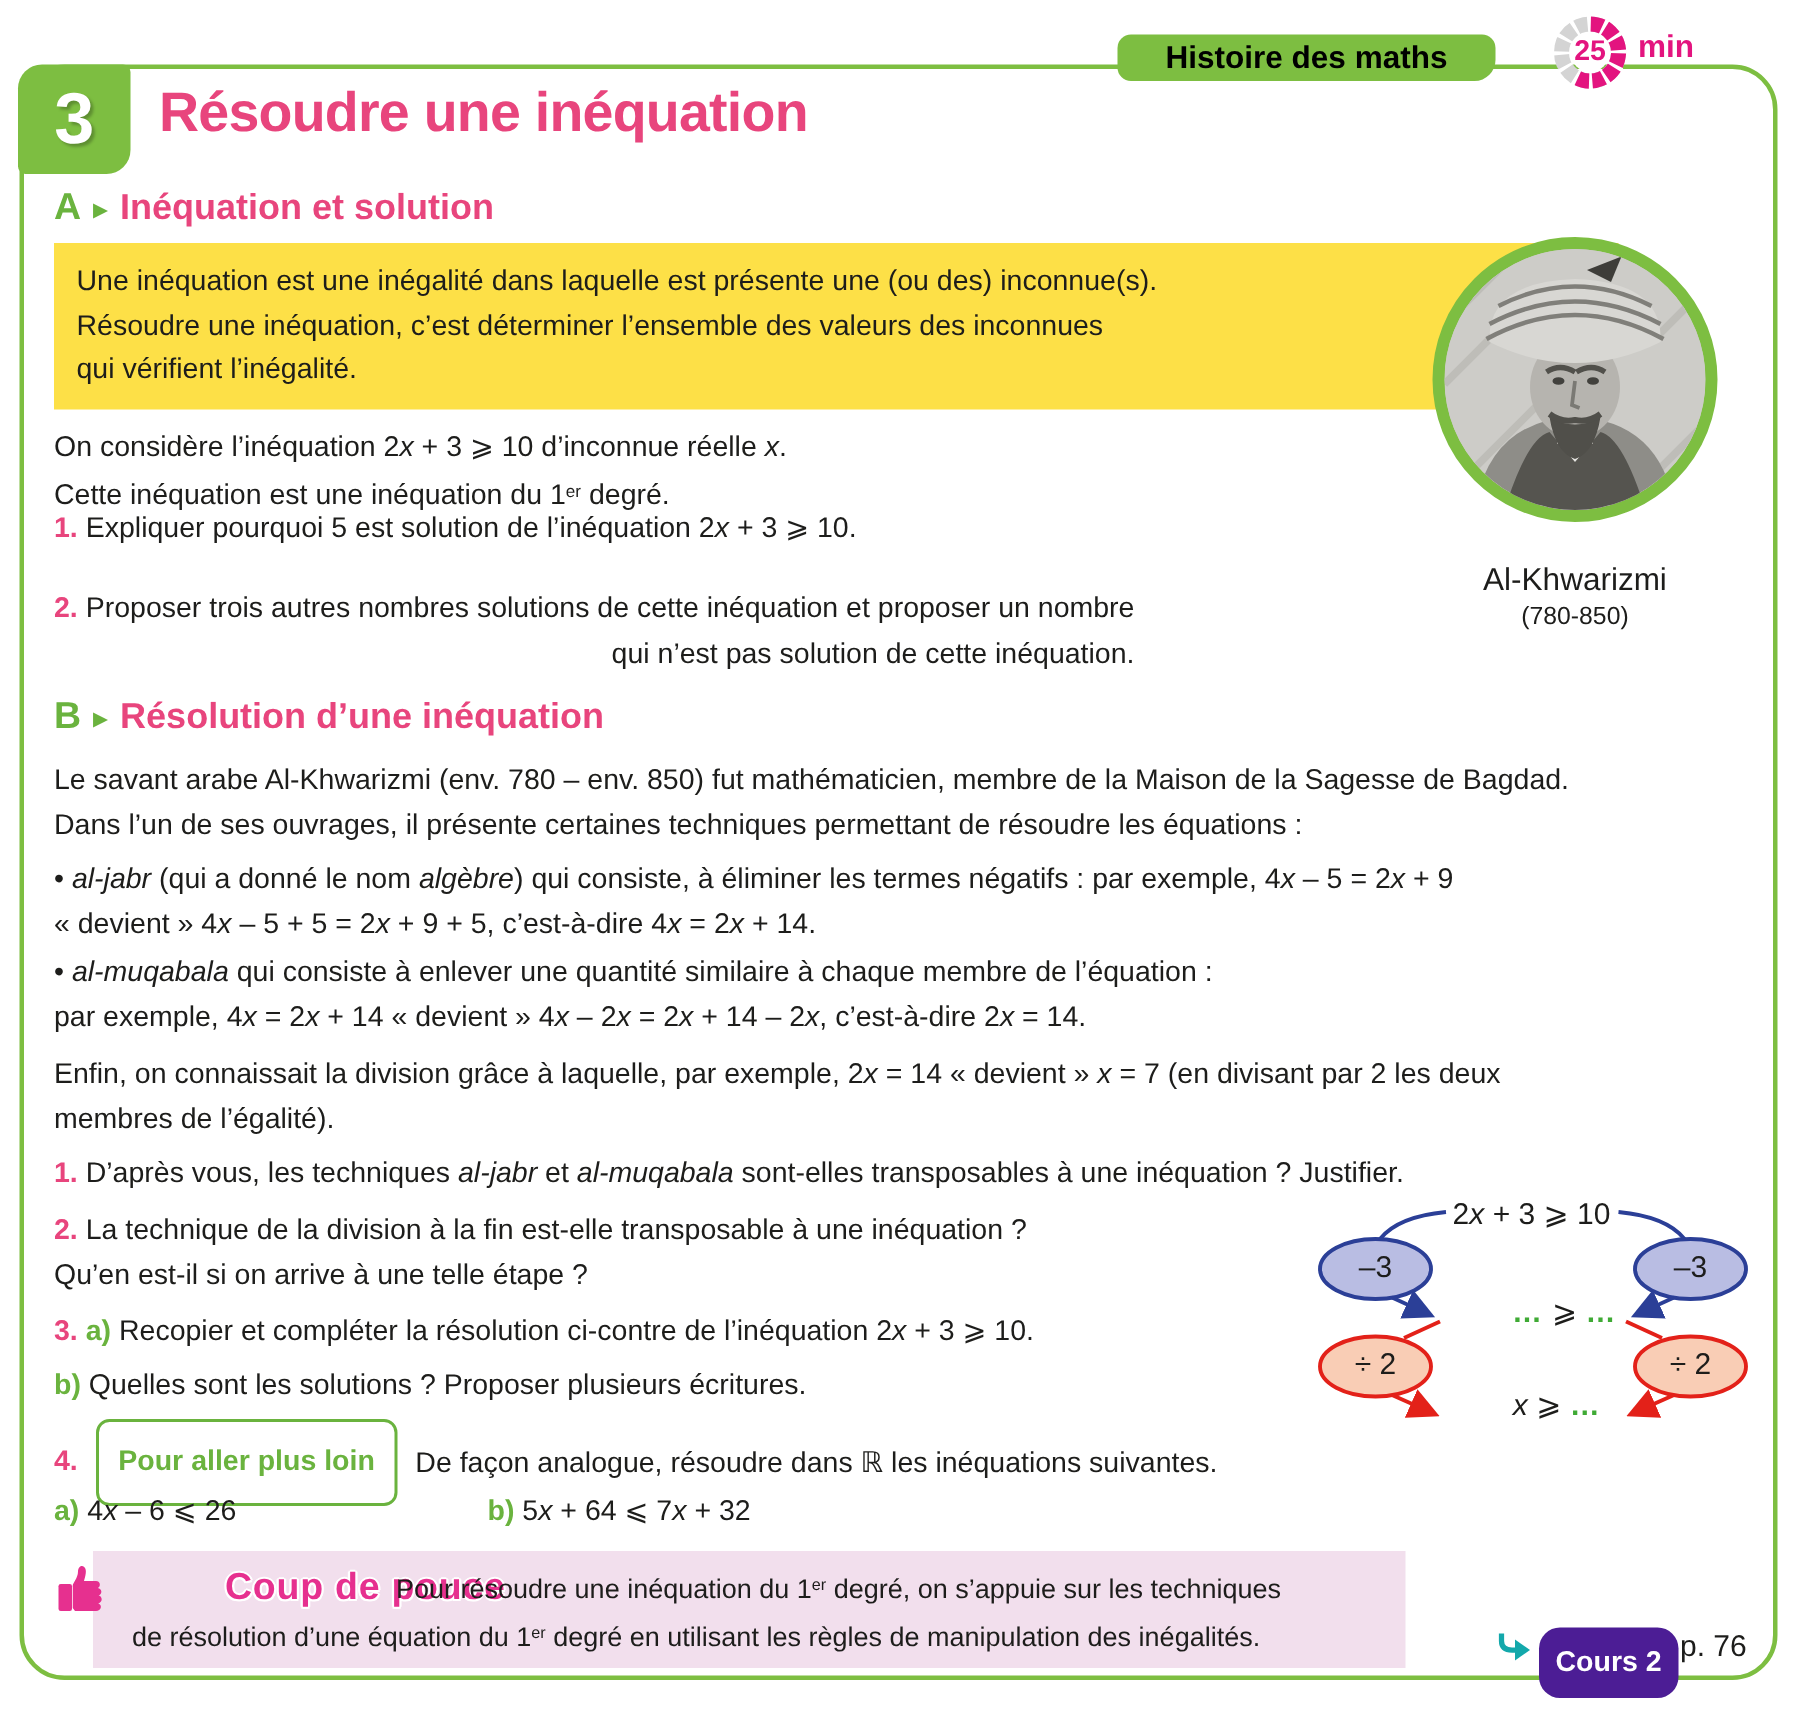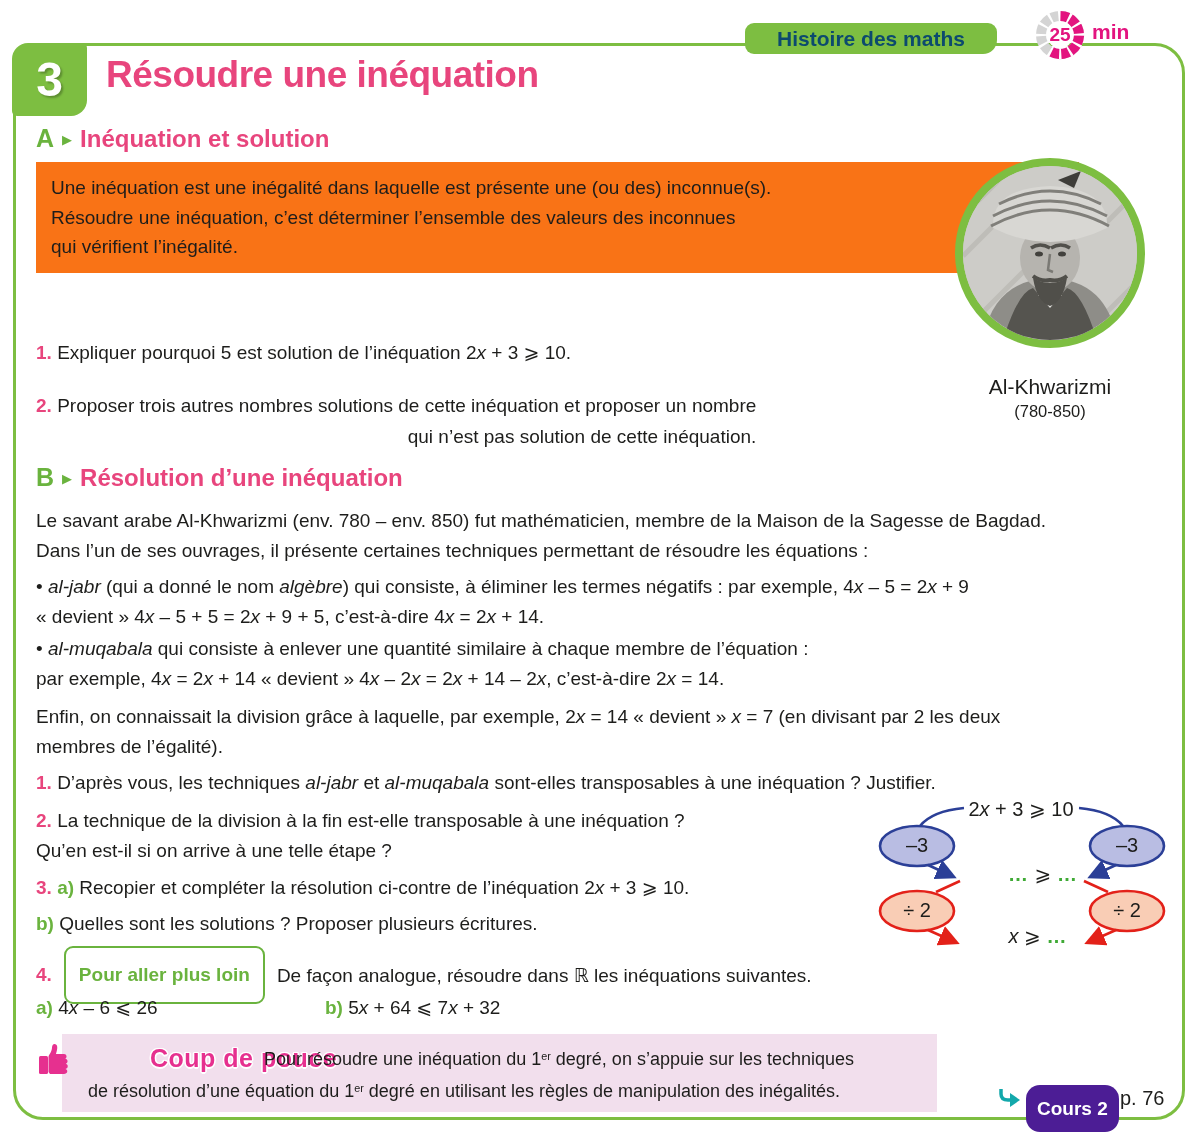--- a/index.html
+++ b/index.html
@@ -8,40 +8,40 @@
   .abs{position:absolute;}
   
   .frame{position:absolute;left:13px;top:43px;width:1172px;height:1077px;
          border:3px solid #7dbe41;border-radius:30px;box-sizing:border-box;}
   
   .badge3{position:absolute;left:12px;top:43px;width:75px;height:73px;background:#7dbe41;
           border-radius:16px 5px 16px 5px;color:#fff;font-size:48px;font-weight:bold;
           display:flex;align-items:center;justify-content:center;text-shadow:2px 2px 2px rgba(0,0,0,.25);}
   .title{position:absolute;left:106px;top:54px;font-size:37px;font-weight:bold;color:#e8457d;letter-spacing:-0.5px;}
   .banner{position:absolute;left:745px;top:23px;width:252px;height:31px;background:#7dbe41;
-          border-radius:9px 9px 14px 9px;color:#0c4a6e;font-weight:bold;font-size:21px;
+          border-radius:9px 9px 14px 9px;color:#000000;font-weight:bold;font-size:21px;
           display:flex;align-items:center;justify-content:center;}
   .timer{position:absolute;left:1032px;top:7px;width:56px;height:56px;}
   .timer-val{position:absolute;left:0;top:0;width:56px;height:56px;display:flex;align-items:center;justify-content:center;
              color:#e3147f;font-weight:bold;font-size:19px;}
   .timer-min{position:absolute;left:1092px;top:20px;color:#e3147f;font-weight:bold;font-size:21px;}
   
   .sec-head{position:absolute;display:flex;align-items:center;gap:8px;}
   .sec-letter{color:#6ab33e;font-size:25px;font-weight:bold;}
   .sec-arrow{color:#6ab33e;font-size:13px;padding-top:2px;}
   .sec-title{color:#e8457d;font-size:24px;font-weight:bold;}
   
   .rline{white-space:pre;}
   .tblock{position:absolute;font-size:19px;line-height:30px;}
   .seg-i{font-style:italic;}
   .seg-sup{font-size:60%;position:relative;top:-0.45em;}
   .seg-q{color:#e8457d;font-weight:bold;}
   .seg-g{color:#6ab33e;font-weight:bold;}
   .seg-gd{color:#3faa35;font-weight:bold;letter-spacing:1px;}
-  .defbox{position:absolute;left:36px;top:162px;width:1043px;background:#f97316;
+  .defbox{position:absolute;left:36px;top:162px;width:1043px;background:#fde047;
           box-sizing:border-box;padding:11px 15px;font-size:19px;line-height:29.5px;}
   
   .portrait{position:absolute;left:955px;top:158px;width:190px;height:190px;border:8px solid #7dbe41;
             border-radius:50%;box-sizing:border-box;overflow:hidden;background:#cdccc8;}
   .portrait svg{display:block;}
   .caption{position:absolute;left:955px;top:374px;width:190px;text-align:center;line-height:25px;}
   .caption .nm{font-size:21px;}
   .caption .dt{font-size:16.5px;}
   
   .diagram{position:absolute;left:860px;top:795px;width:325px;height:160px;}
@@ -86,20 +86,24 @@
     <span class="sec-arrow">▶</span>
     <span class="sec-title">Inéquation et solution</span>
   </div>
 
   <div class="defbox">
       <div class="rline"><span>Une inéquation est une inégalité dans laquelle est présente une (ou des) inconnue(s).</span></div>
       <div class="rline"><span>Résoudre une inéquation, c’est déterminer l’ensemble des valeurs des inconnues</span></div>
       <div class="rline"><span>qui vérifient l’inégalité.</span></div>
     </div>
 
+  <div class="tblock" style="left:36px;top:283px;line-height:32px;">
+      <div class="rline"><span>On considère l’inéquation 2</span><span class="seg-i">x</span><span> + 3 ⩾ 10 d’inconnue réelle </span><span class="seg-i">x</span><span>.</span></div>
+      <div class="rline"><span>Cette inéquation est une inéquation du 1</span><span class="seg-sup">er</span><span> degré.</span></div>
+    </div>
   <div class="tblock rline" style="left:36px;top:338px;text-align:center;"><span class="seg-q">1. </span><span>Expliquer pourquoi 5 est solution de l’inéquation 2</span><span class="seg-i">x</span><span> + 3 ⩾ 10.</span></div>
   <div class="tblock" style="left:36px;top:390px;line-height:31px;text-align:right;">
       <div class="rline"><span class="seg-q">2. </span><span>Proposer trois autres nombres solutions de cette inéquation et proposer un nombre</span></div>
       <div class="rline"><span>qui n’est pas solution de cette inéquation.</span></div>
     </div>
 
   <div class="portrait">
     <svg viewBox="0 0 174 174" width="174" height="174">
       <rect width="174" height="174" fill="#cdccc8"></rect>
       <g stroke="#bab9b4" stroke-width="5" fill="none" opacity="0.8">

